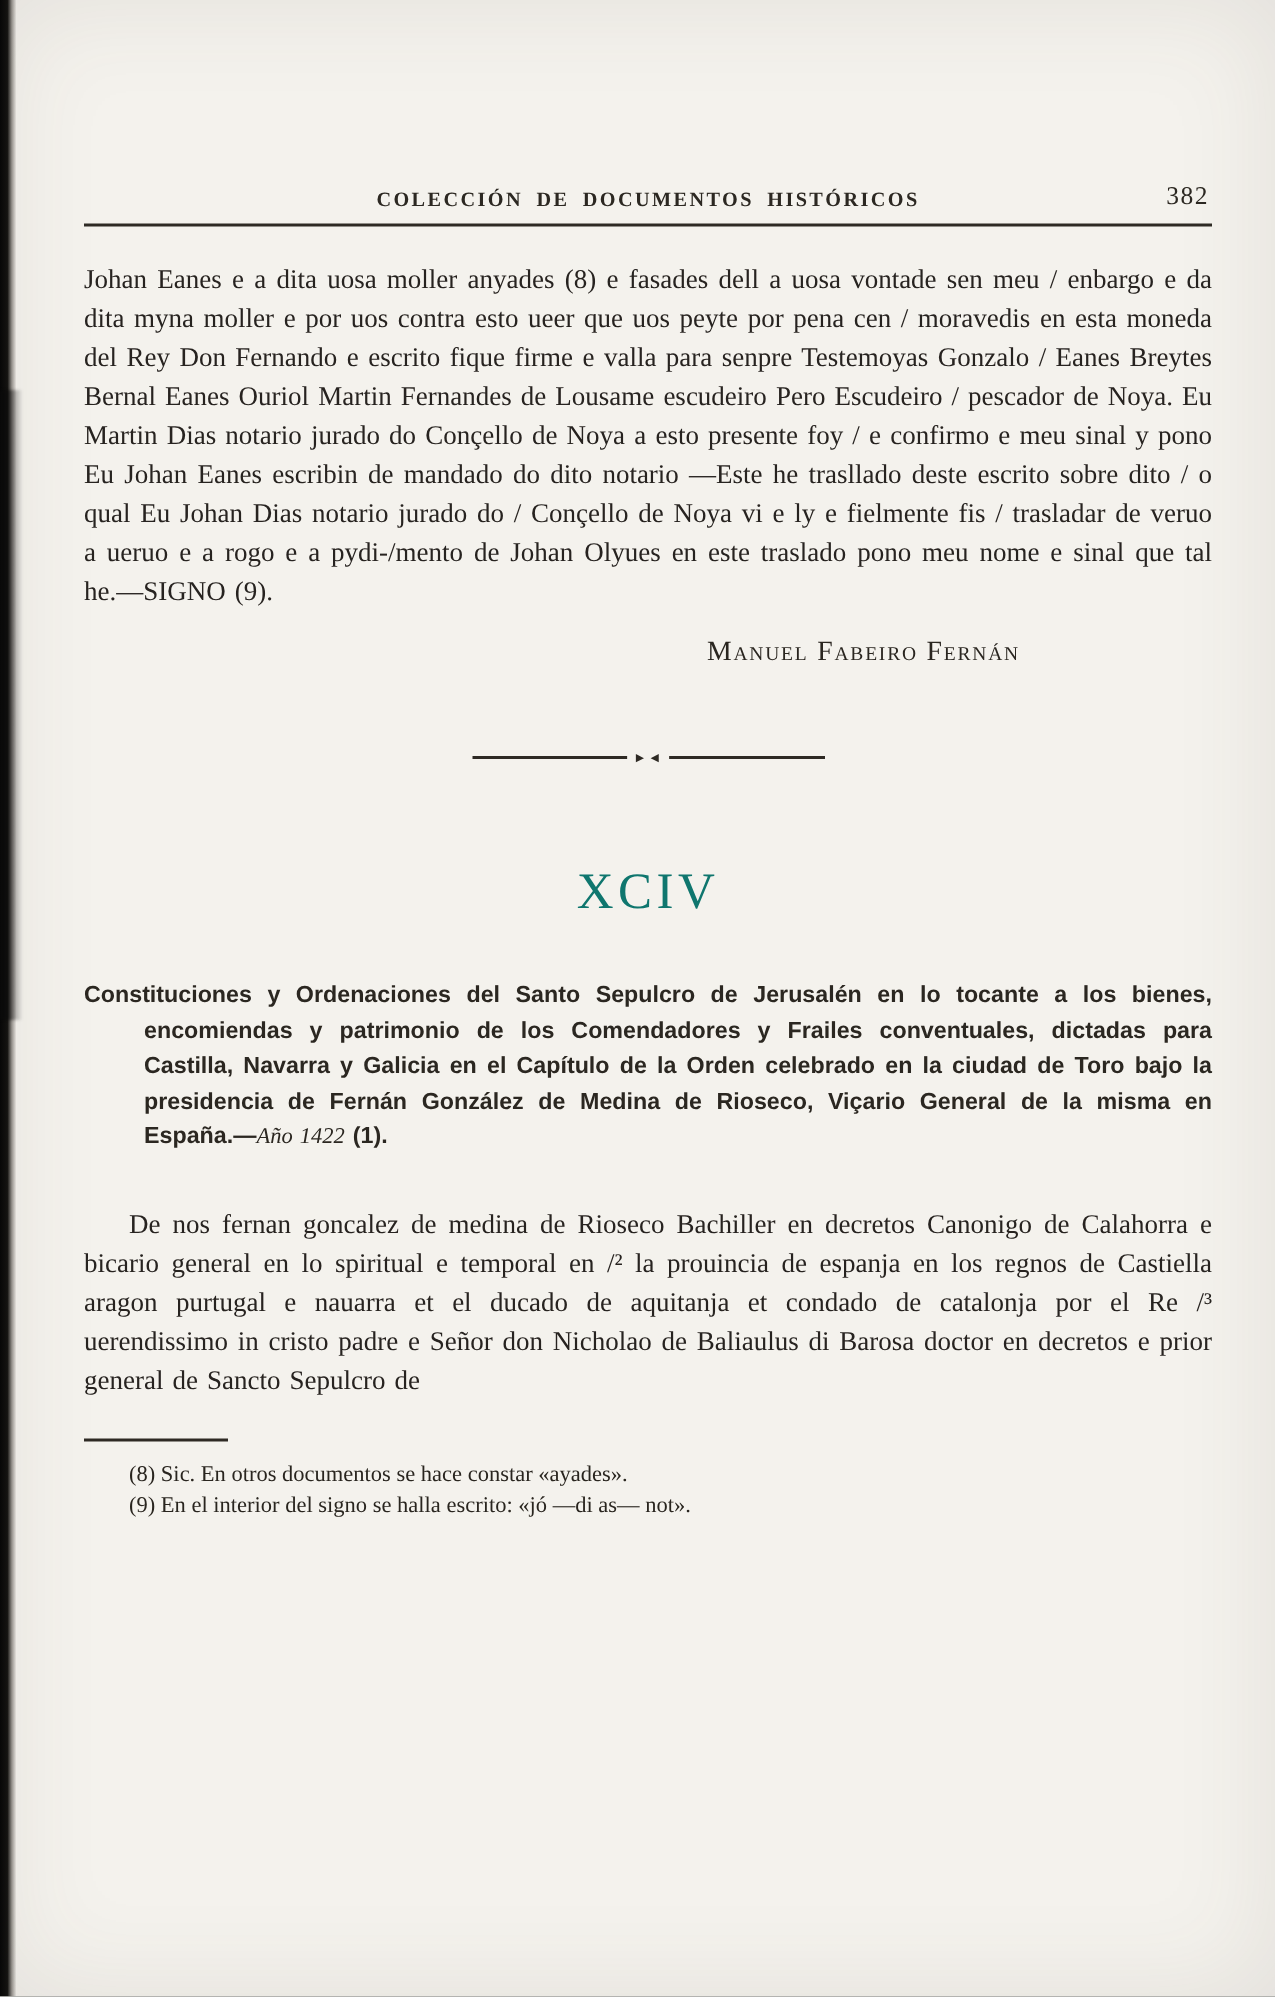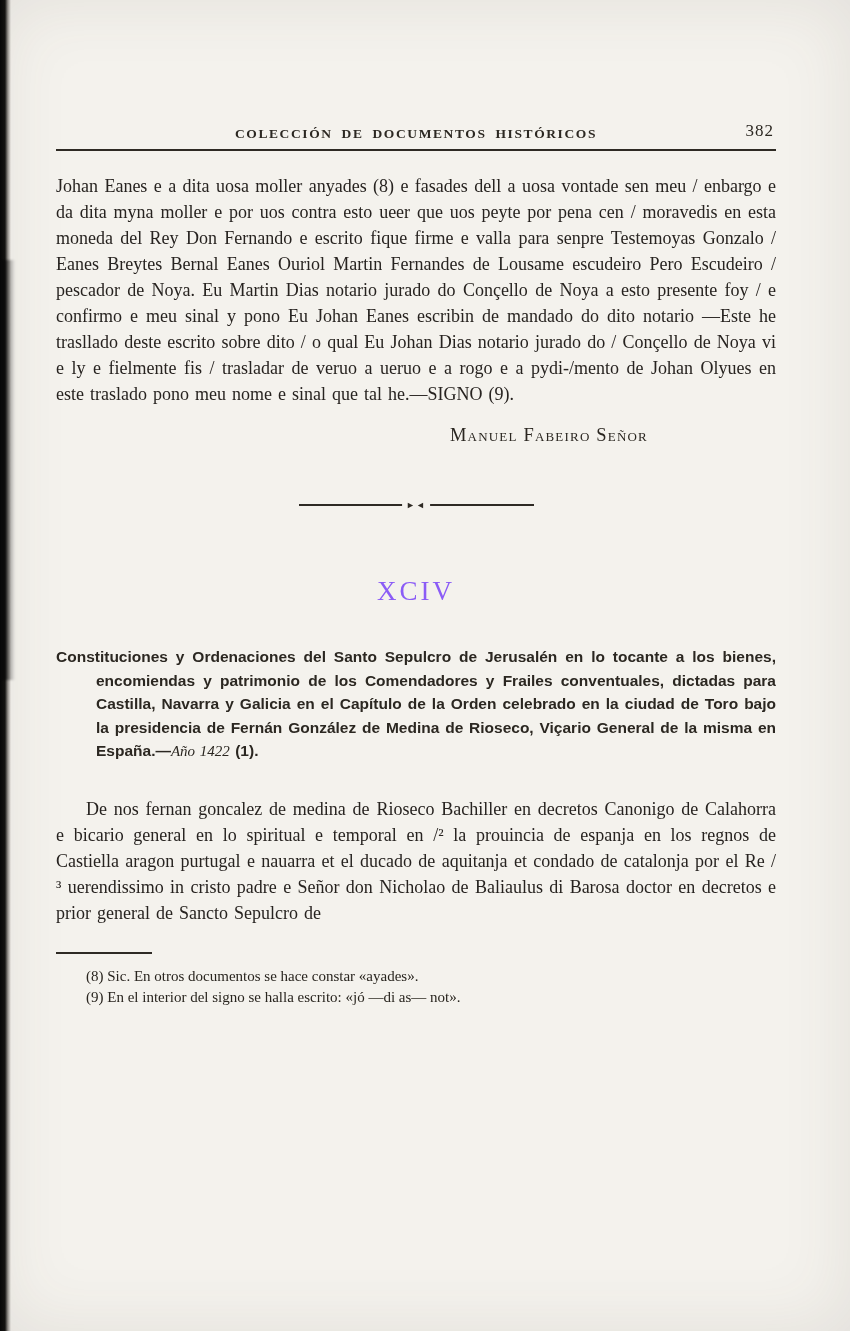--- a/index.html
+++ b/index.html
@@ -24,21 +24,21 @@
   .binding-smudge {
     position: absolute;
     left: 0; top: 260px;
     width: 15px; height: 420px;
     background: linear-gradient(to right, rgba(10,10,10,0.85), rgba(10,10,10,0));
     filter: blur(1px);
   }
   .content {
     position: absolute;
     left: 56px;
-    right: 74px;
+    right: 42px;
     top: 0;
   }
   
   .header {
     margin-top: 124px;
     position: relative;
     text-align: center;
   }
   .header-title {
     font-size: 13.5px;
@@ -97,23 +97,23 @@
     padding: 0 4px;
     font-size: 9px;
     letter-spacing: 1px;
     color: #2e2a24;
     line-height: 14px;
   }
   
   .section-heading {
     margin-top: 70px;
     text-align: center;
-    font-size: 27px;
+    font-size: 34px;
     letter-spacing: 3px;
-    color: #8b5cf6;
+    color: #0f766e;
   }
   .summary {
     margin-top: 38px;
     font-family: "Liberation Sans", sans-serif;
     font-weight: bold;
     font-size: 15.5px;
     line-height: 23.5px;
     text-align: justify;
     padding-left: 40px;
     text-indent: -40px;
@@ -161,21 +161,21 @@
   <div class="content">
 
     <div class="header">
       <span class="header-title">COLECCIÓN DE DOCUMENTOS HISTÓRICOS</span>
       <span class="page-number">382</span>
       <div class="header-rule"></div>
     </div>
 
     <p class="body-text para-1">Johan Eanes e a dita uosa moller anyades (8) e fasades dell a uosa vontade sen meu / enbargo e da dita myna moller e por uos contra esto ueer que uos peyte por pena cen / moravedis en esta moneda del Rey Don Fernando e escrito fique firme e valla para senpre Testemoyas Gonzalo / Eanes Breytes Bernal Eanes Ouriol Martin Fernandes de Lousame escudeiro Pero Escudeiro / pescador de Noya.  Eu Martin Dias notario jurado do Conçello de Noya a esto presente foy / e confirmo e meu sinal y pono Eu Johan Eanes escribin de mandado do dito notario —Este he trasllado deste escrito sobre dito / o qual Eu Johan Dias notario jurado do / Conçello de Noya vi e ly e fielmente fis / trasladar de veruo a ueruo e a rogo e a pydi-/mento de Johan Olyues en este traslado pono meu nome e sinal que tal he.—SIGNO (9).</p>
 
-    <div class="signature">Manuel Fabeiro Señor</div>
+    <div class="signature">Manuel Fabeiro Fernán</div>
 
     <div class="divider">
       <div class="divider-line">
         <span class="divider-ornament">►◄</span>
       </div>
     </div>
 
     <div class="section-heading">XCIV</div>
 
     <p class="summary"><span>Constituciones y Ordenaciones del Santo Sepulcro de Jerusalén en lo tocante a los bienes, encomiendas y patrimonio de los Comendadores y Frailes conventuales, dictadas para Castilla, Navarra y Galicia en el Capítulo de la Orden celebrado en la ciudad de Toro bajo la presidencia de Fernán González de Medina de Rioseco, Viçario General de la misma en España.—</span><span class="year-italic">Año 1422</span><span> (1).</span></p>

